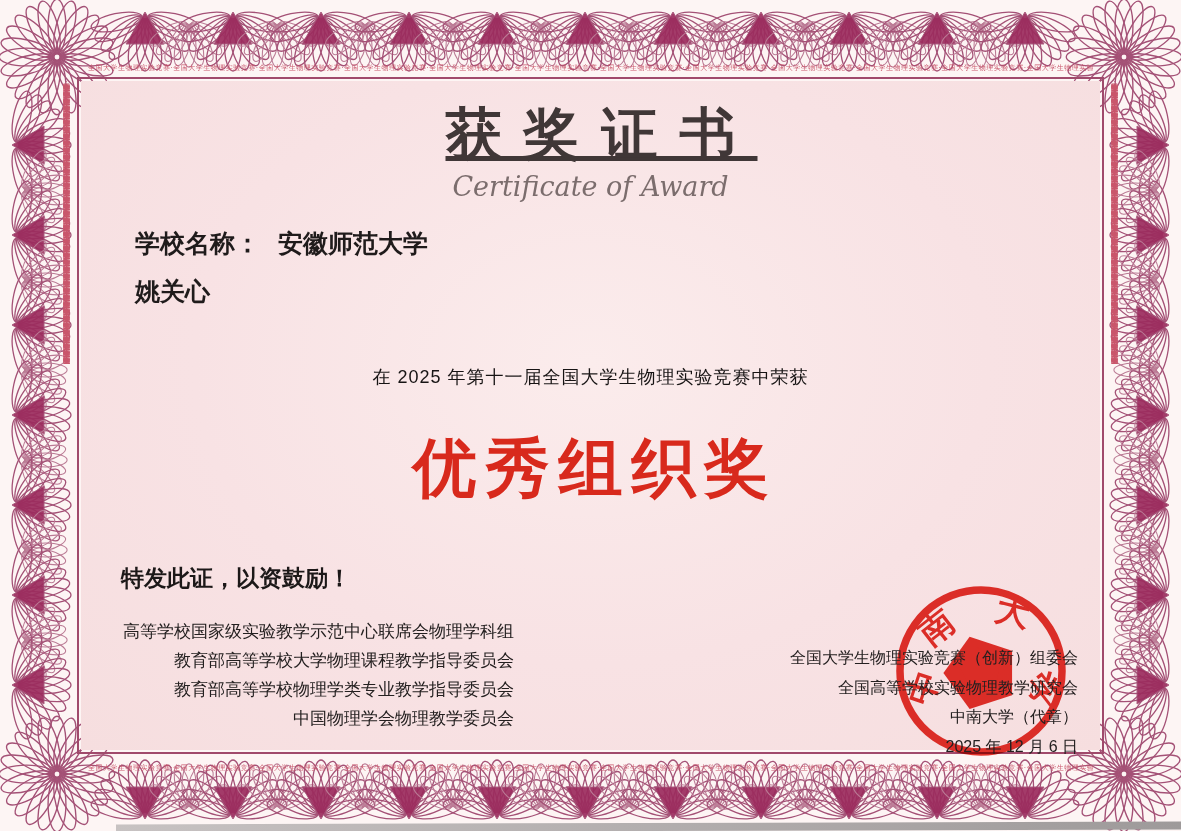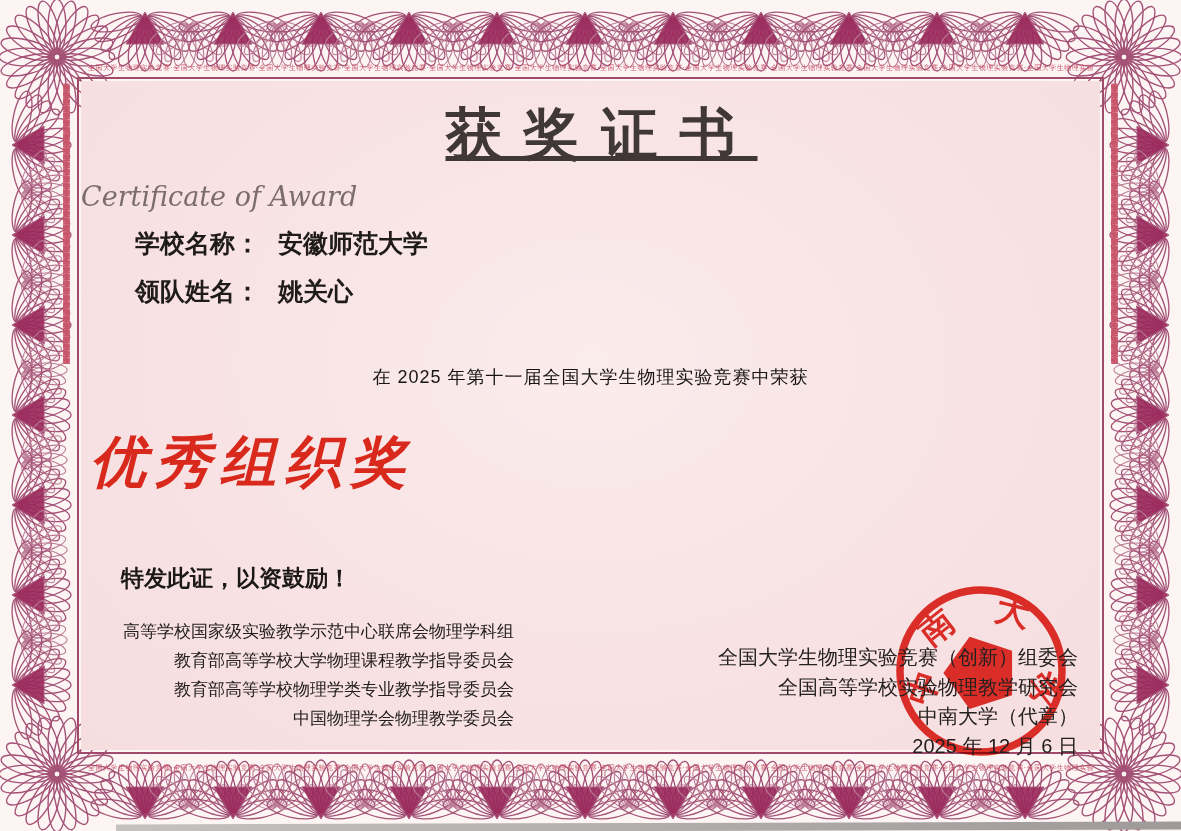--- a/index.html
+++ b/index.html
@@ -29,40 +29,40 @@
   .content{
     position:absolute;inset:81px;
     background:radial-gradient(ellipse at 50% 42%, #fbecec 0%, #f8e2e4 55%, #f6dedf 100%);
   }
   .title{
     position:absolute;top:16px;left:0;right:0;text-align:center;
     font-family:"DejaVu Serif", serif;font-weight:700;font-size:56px;color:#403737;
     letter-spacing:22px;text-indent:22px;text-decoration:underline;
   }
   .subtitle{
-    position:absolute;top:100px;left:0;right:0;text-align:left;
+    position:absolute;top:90px;left:0;right:0;text-align:center;
     font-family:"DejaVu Serif", serif;font-style:italic;font-size:27px;color:#7b6d6d;
   }
   .fields{position:absolute;left:54px;top:146px;color:#1f1b1b;}
   .field-row{display:flex;align-items:baseline;margin-bottom:15px;font-size:25px;font-weight:700;}
   .field-row .label{margin-right:18px;}
   .statement{
     position:absolute;top:284px;left:0;right:0;text-align:center;
     font-size:18px;font-weight:500;color:#171414;letter-spacing:1px;
   }
   .award{
-    position:absolute;top:344px;left:0;right:0;text-align:left;
-    font-size:56px;font-weight:900;color:#d8291c;letter-spacing:9px;text-indent:9px;font-style:italic;
+    position:absolute;top:344px;left:0;right:0;text-align:center;
+    font-size:64px;font-weight:900;color:#d8291c;letter-spacing:9px;text-indent:9px;
   }
   .issue-note{position:absolute;left:40px;top:482px;font-size:23px;font-weight:700;color:#1c1818;}
   .guidance{position:absolute;left:42px;top:536px;color:#242020;}
   .guidance .heading{font-size:17px;font-weight:700;margin-bottom:8px;}
   .guidance .line{font-size:17px;line-height:29px;text-align:right;}
   .issuers{position:absolute;right:22px;top:562px;text-align:right;color:#242020;}
-  .issuers .line{font-size:20px;line-height:29.5px;}
+  .issuers .line{font-size:16px;line-height:29.5px;}
   
   .seal{
     position:absolute;left:810px;top:500px;width:180px;height:180px;
     mix-blend-mode:multiply;filter:blur(.4px);opacity:.92;
   }
   .seal text{font-weight:700;font-size:34px;font-family:"Liberation Sans", sans-serif;}
   
   .photo-shadow{
     position:absolute;left:116px;right:0;bottom:0;height:8px;
     background:linear-gradient(to right,#c7c2c2,#9e9a9a);transform:skewY(-.15deg);
@@ -1124,21 +1124,20 @@
 
     <div class="title">获奖证书</div>
     <div class="subtitle">Certificate of Award</div>
 
     <div class="fields">
       <div class="field-row">
         <span class="label">学校名称：</span>
         <span class="value">安徽师范大学</span>
       </div>
       <div class="field-row">
-        <span class="label">领队姓名：</span>
         <span class="value">姚关心</span>
       </div>
     </div>
 
     <div class="statement">在 2025 年第十一届全国大学生物理实验竞赛中荣获</div>
 
     <div class="award">优秀组织奖</div>
 
     <div class="issue-note">特发此证，以资鼓励！</div>
 

